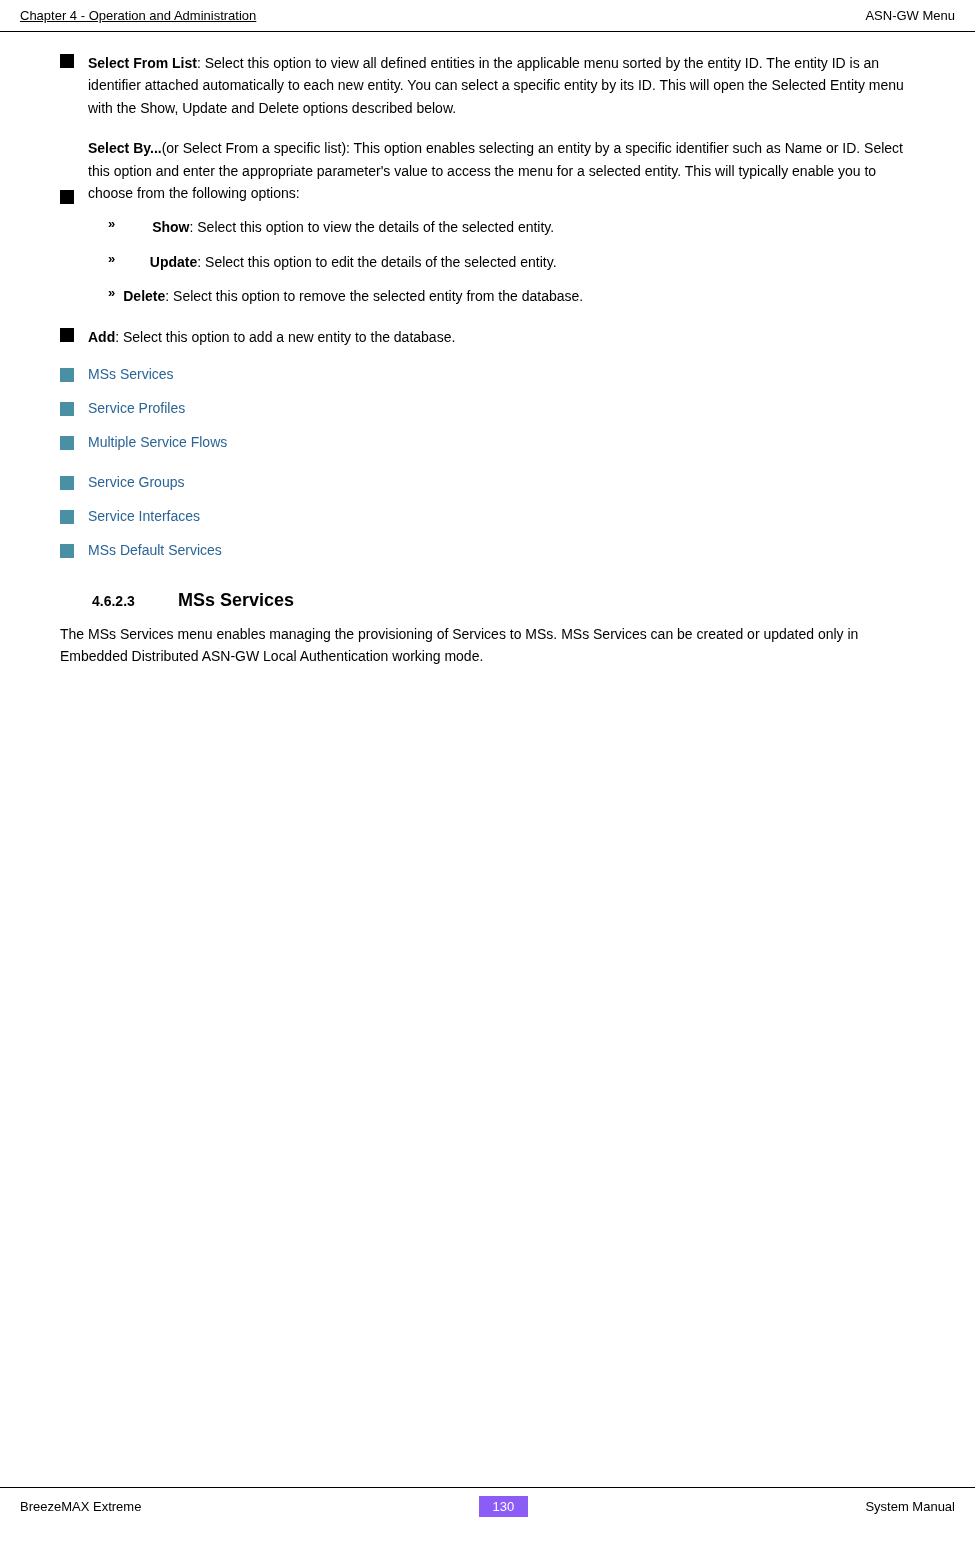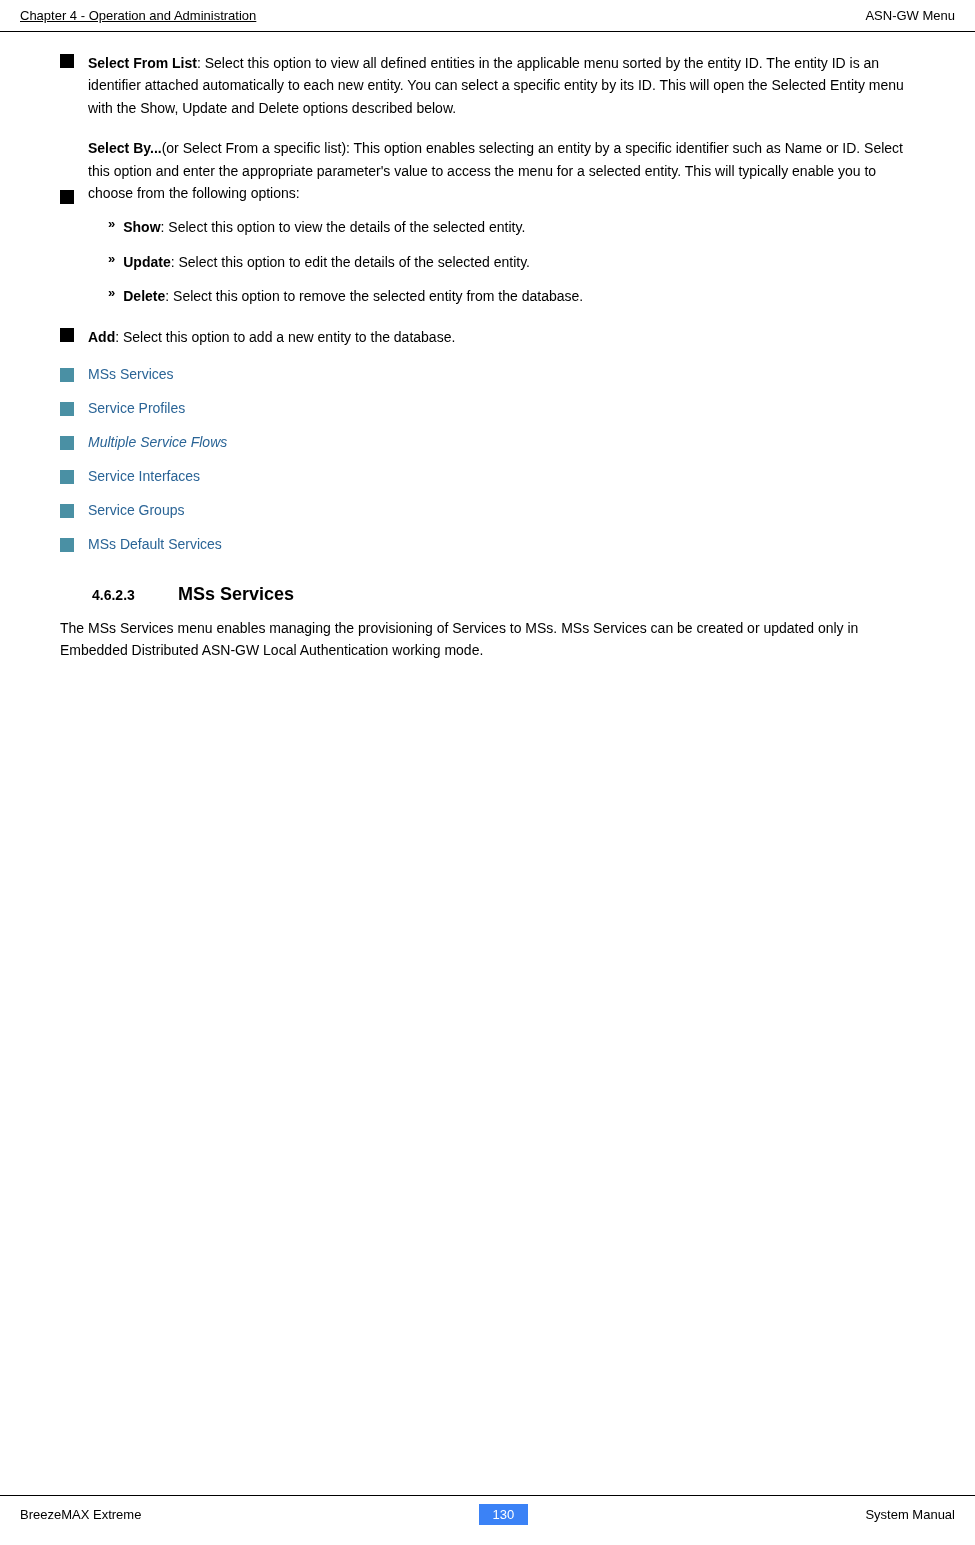--- a/index.html
+++ b/index.html
@@ -57,21 +57,21 @@
       margin-top: 12px;
       margin-left: 20px;
     }
     .arrow-bullet {
       font-weight: bold;
       margin-right: 8px;
       flex-shrink: 0;
       font-size: 13px;
       color: #000;
     }
-    .sub-bullet-text { line-height: 1.6; flex: 1; }
+    .sub-bullet-text { line-height: 1.6; flex: 1; text-align: center; }
     .blue-link {
       color: #2a6496;
       text-decoration: none;
     }
     .services-intro {
       margin-bottom: 18px;
       line-height: 1.6;
     }
     .section-heading {
       display: flex;
@@ -95,27 +95,27 @@
       margin-top: 10px;
     }
     .page-footer {
       position: absolute;
       bottom: 16px;
       left: 0;
       right: 0;
       display: flex;
       justify-content: space-between;
       align-items: center;
-      padding: 4px 20px;
+      padding: 12px 20px;
       font-size: 13px;
       border-top: 1px solid #000;
       padding-top: 8px;
     }
     .page-number-badge {
-      background: #3b82f6;
+      background: #8b5cf6;
       color: #fff;
       padding: 3px 14px;
       font-size: 13px;
       font-weight: normal;
     }
   </style>
 </head>
 <body>
 
 <div class="page-header">
@@ -172,31 +172,31 @@
 
   <div id="service-list-container">
   <div class="bullet-block" style="margin-bottom: 18px;">
         <div class="bullet-blue-square"></div>
         <a class="blue-link" href="#">MSs Services</a>
       </div>
       <div class="bullet-block" style="margin-bottom: 18px;">
         <div class="bullet-blue-square"></div>
         <a class="blue-link" href="#">Service Profiles</a>
       </div>
-      <div class="bullet-block" style="margin-bottom: 18px; font-style: italic;">
+      <div class="bullet-block" style="margin-bottom: 24px;">
         <div class="bullet-blue-square"></div>
         <a class="blue-link" href="#">Multiple Service Flows</a>
       </div>
       <div class="bullet-block" style="margin-bottom: 18px;">
         <div class="bullet-blue-square"></div>
+        <a class="blue-link" href="#">Service Groups</a>
+      </div>
+      <div class="bullet-block" style="margin-bottom: 18px;">
+        <div class="bullet-blue-square"></div>
         <a class="blue-link" href="#">Service Interfaces</a>
-      </div>
-      <div class="bullet-block" style="margin-bottom: 18px;">
-        <div class="bullet-blue-square"></div>
-        <a class="blue-link" href="#">Service Groups</a>
       </div>
       <div class="bullet-block" style="margin-bottom: 18px;">
         <div class="bullet-blue-square"></div>
         <a class="blue-link" href="#">MSs Default Services</a>
       </div>
     </div>
 
   <div class="section-heading">
     <span class="section-number">4.6.2.3</span>
     <span class="section-title">MSs Services</span>

